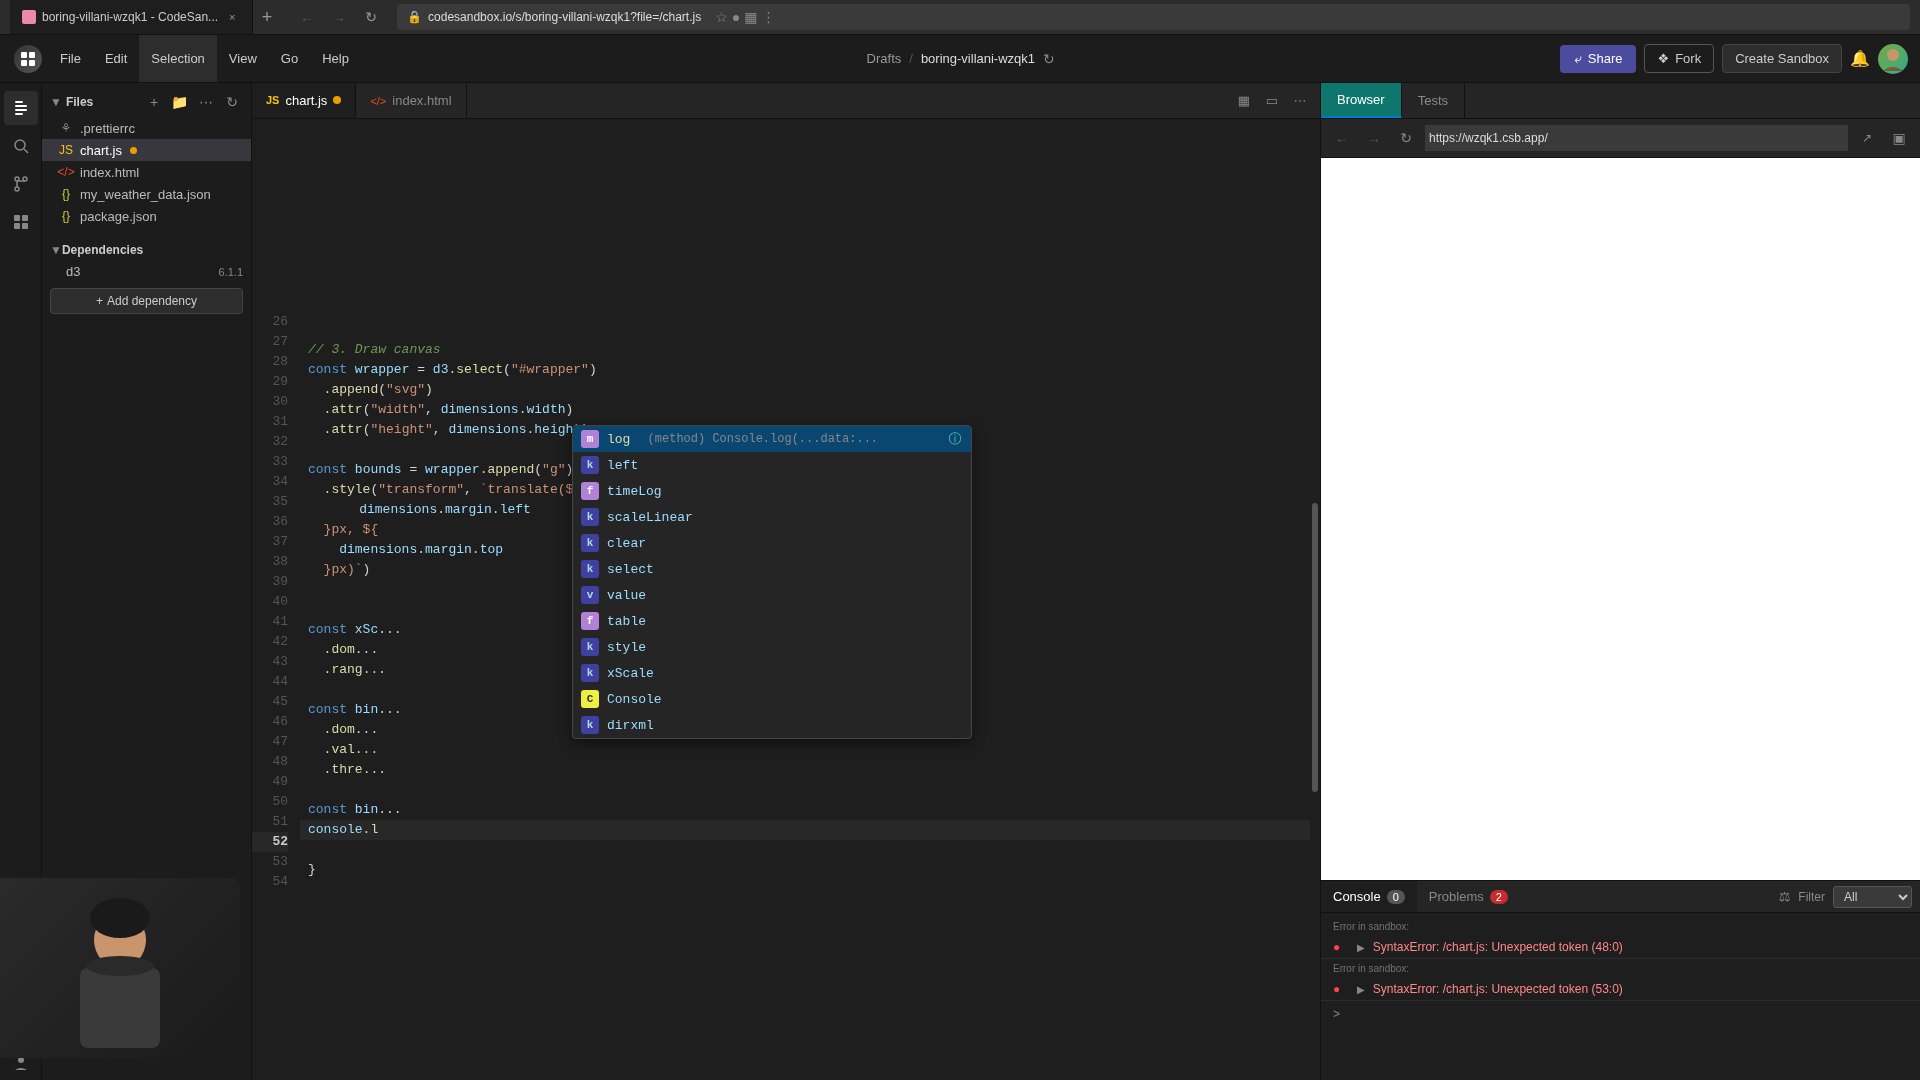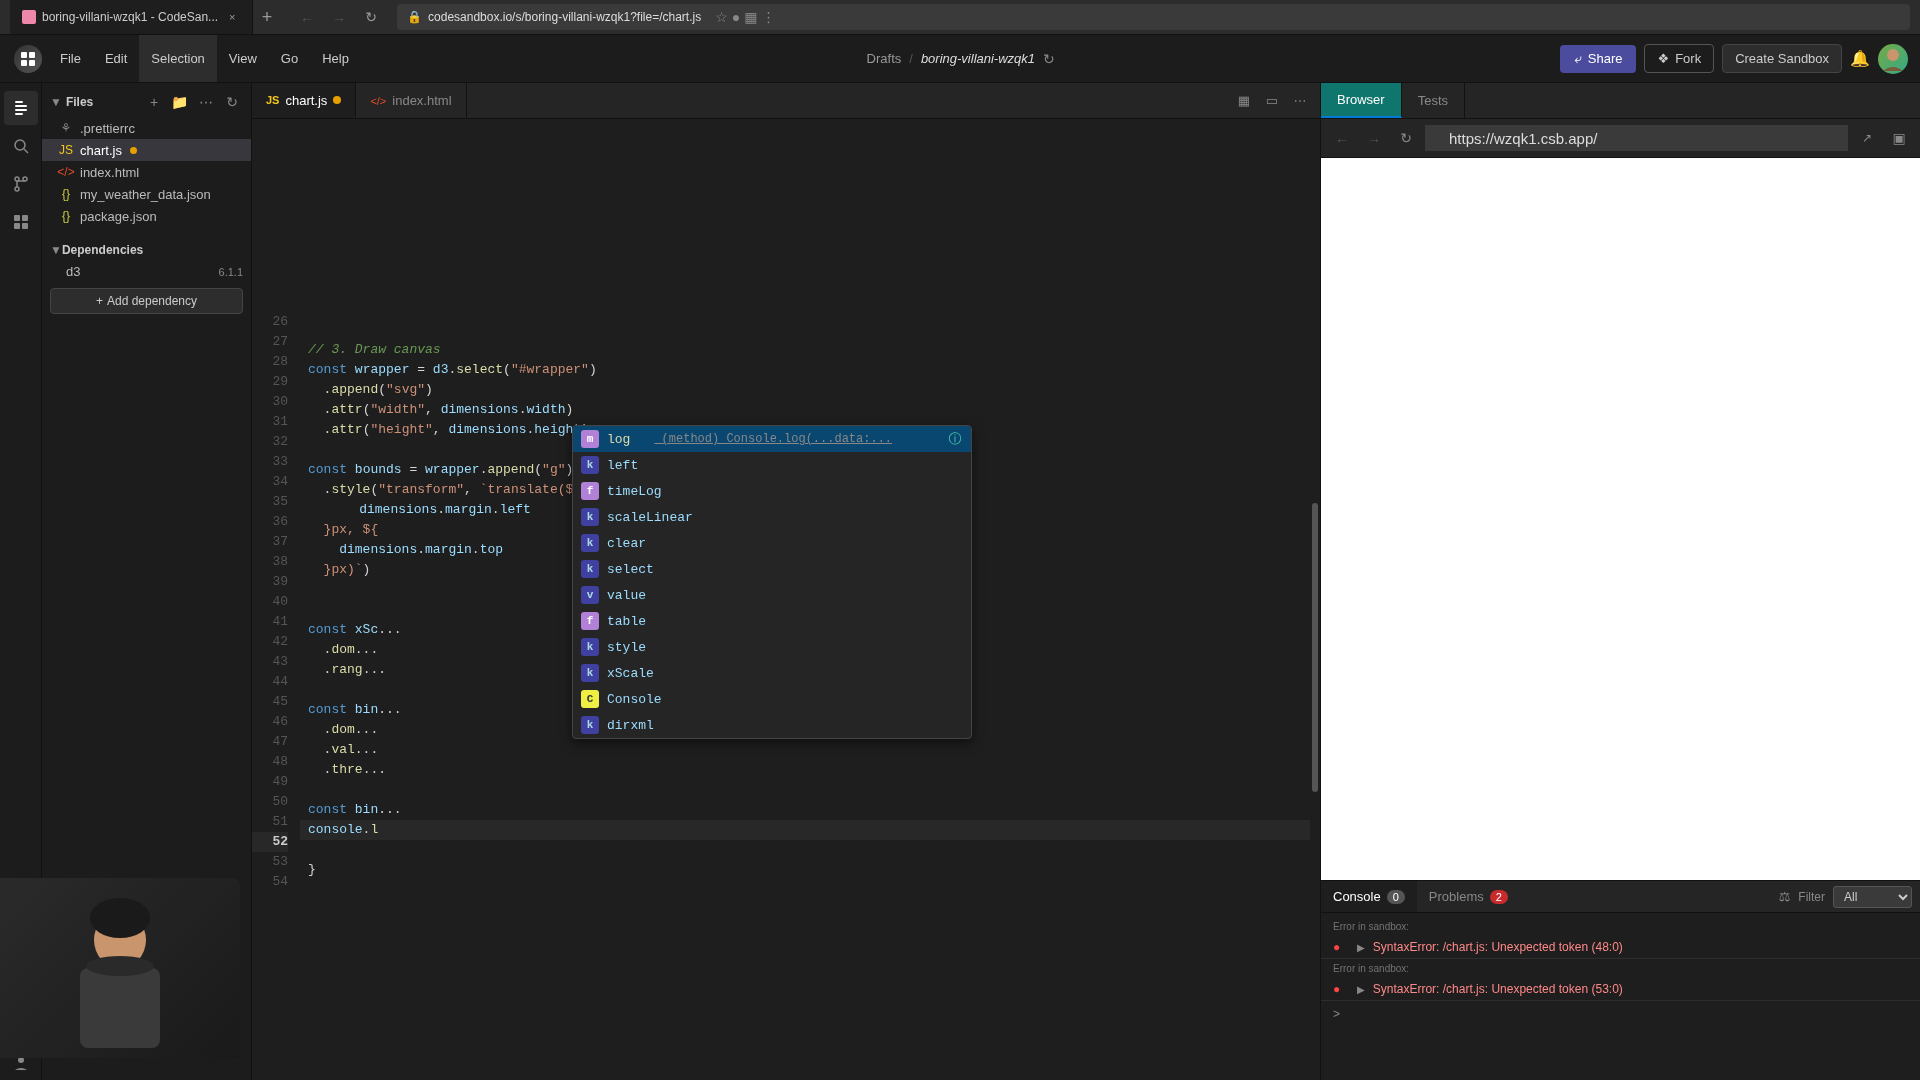--- a/index.html
+++ b/index.html
@@ -115,21 +115,21 @@
     }
     .menu-item.active { background: #2d2d2d; }
     .header-center {
       flex: 1;
       display: flex; align-items: center; justify-content: center;
       gap: 8px;
       font-size: 13px;
       color: #999;
     }
     .header-center .sep { color: #555; }
-    .header-center .project-name { color: #ddd; font-weight: 500; font-style: italic; }
+    .header-center .project-name { color: #ddd; font-weight: 500; }
     .header-right {
       display: flex; align-items: center; gap: 8px; padding-right: 12px;
     }
     .btn-share {
       background: #4c4c9e;
       color: #fff;
       border: none;
       border-radius: 4px;
       padding: 6px 14px;
       font-size: 13px;
@@ -387,21 +387,21 @@
       font-weight: bold;
       flex-shrink: 0;
     }
     .ac-icon.method { background: #b180d7; color: #fff; }
     .ac-icon.keyword { background: #4040a0; color: #add8e6; }
     .ac-icon.variable { background: #4040a0; color: #add8e6; }
     .ac-icon.fn-type { background: #b180d7; color: #fff; }
     .ac-icon.class { background: #ee4; color: #333; }
     .ac-item-name { color: #9cdcfe; }
     .ac-item-name.method-name { color: #dcdcaa; }
-    .ac-item-desc { color: #888; font-size: 12px; margin-left: 16px; text-decoration: underline; }
+    .ac-item-desc { color: #888; font-size: 12px; margin-left: 2px; }
     .ac-info-btn {
       margin-left: auto;
       color: #4ec9b0;
       font-size: 13px;
       width: 16px; height: 16px;
       display: flex; align-items: center; justify-content: center;
     }
 
     
     .right-panel {
@@ -445,22 +445,22 @@
       display: flex; align-items: center; justify-content: center;
       color: #888; font-size: 14px; cursor: pointer; border-radius: 3px;
     }
     .preview-nav-btn.disabled { color: #555; cursor: default; }
     .preview-url-bar {
       flex: 1;
       background: #3a3a3a;
       border-radius: 0;
       height: 26px;
       display: flex; align-items: center;
-      padding: 0 24px;
-      font-size: 15px;
+      padding: 0 4px;
+      font-size: 12px;
       color: #ddd;
     }
     .preview-content {
       flex: 1;
       background: #fff;
     }
 
     
     .console-area {
       height: 200px;

